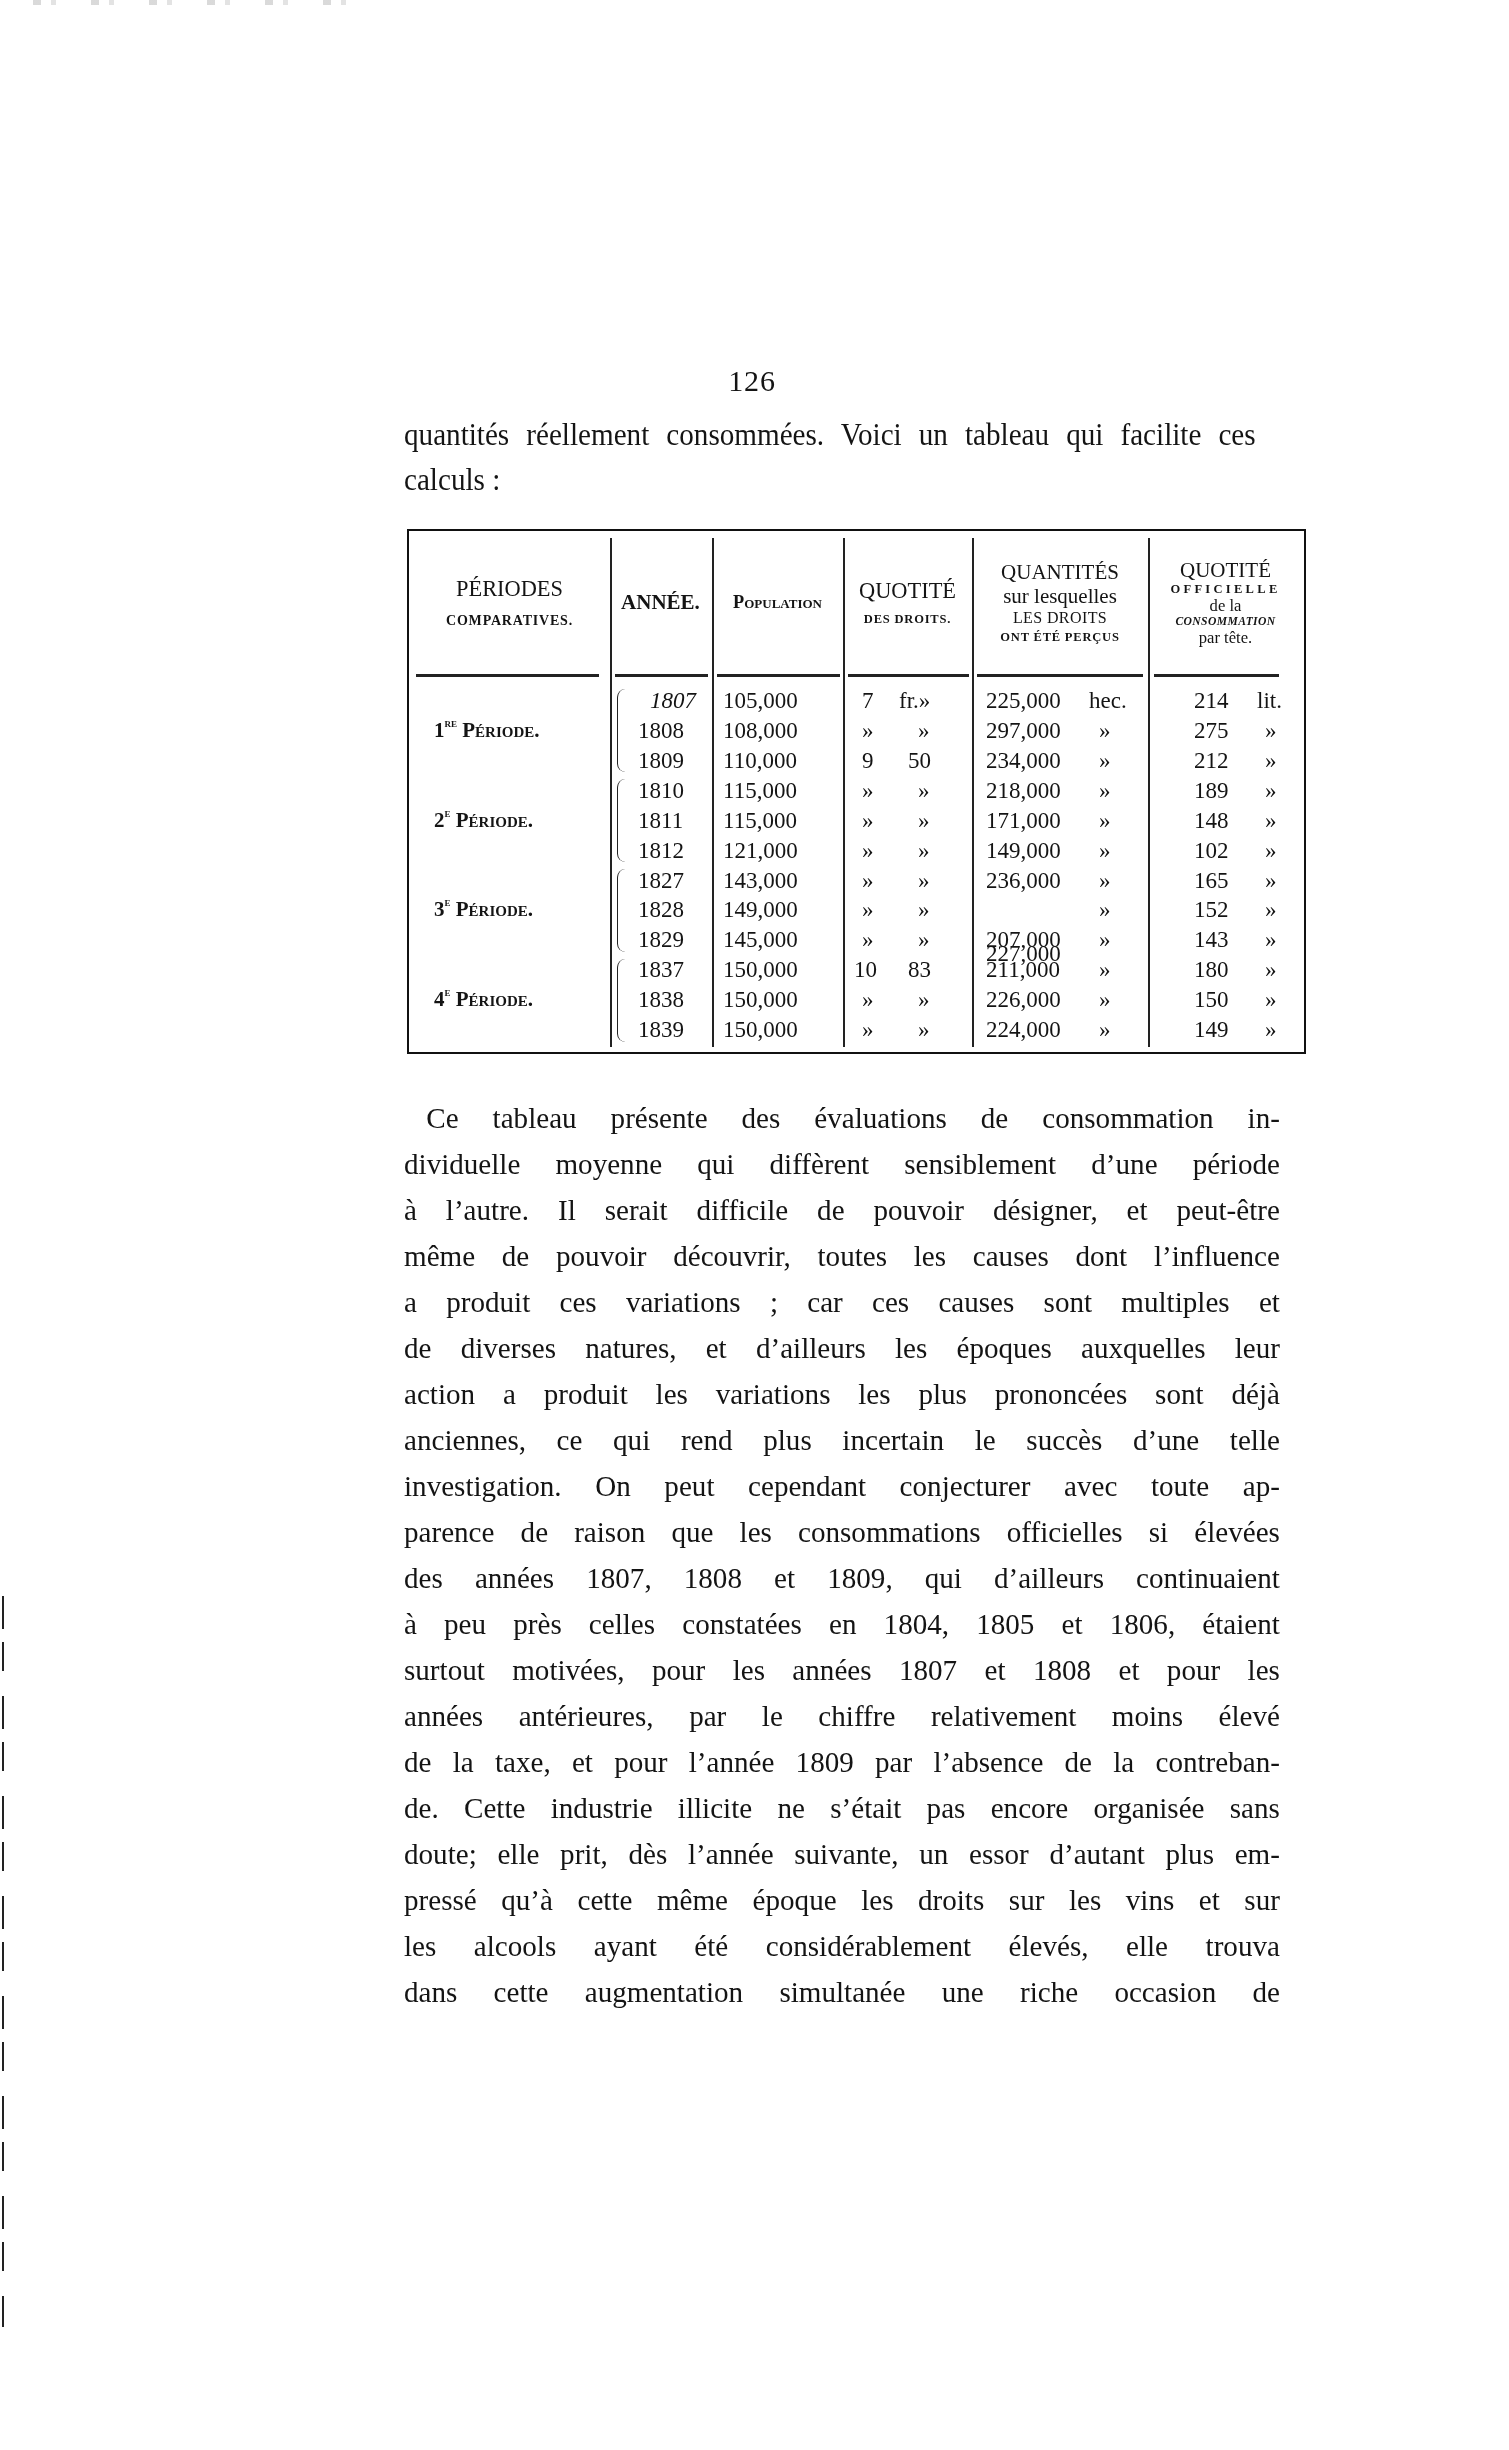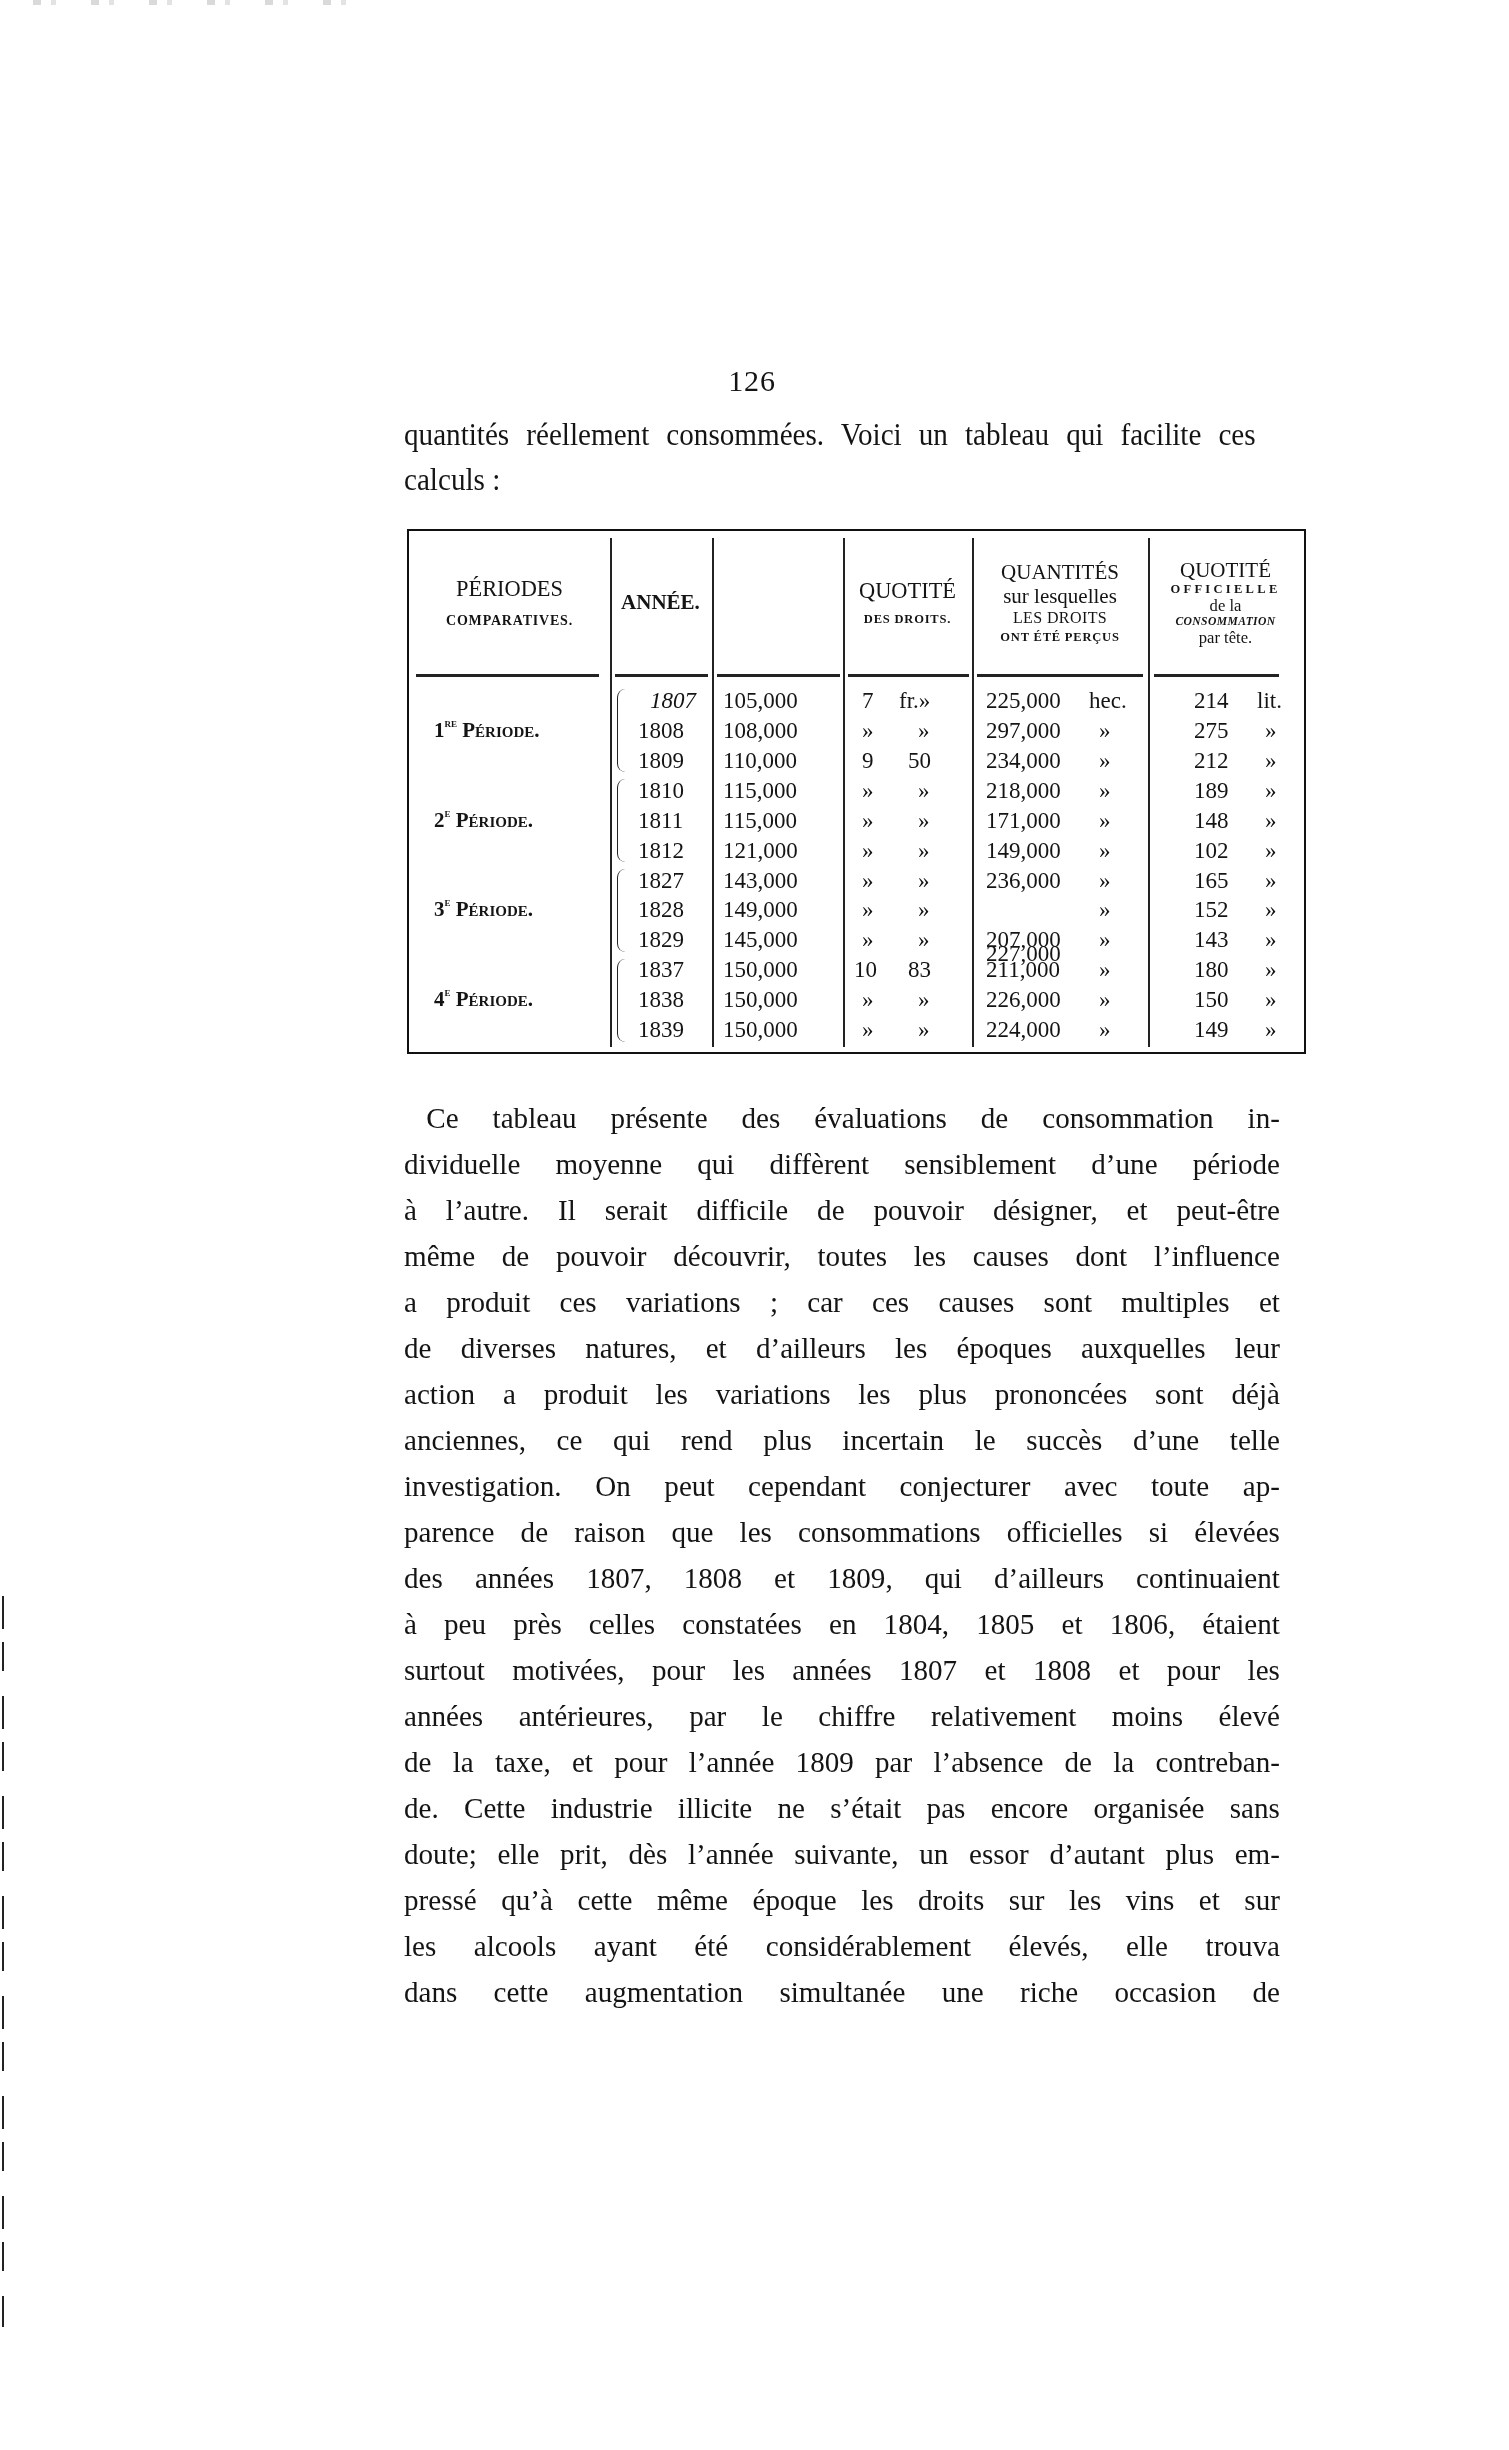--- a/index.html
+++ b/index.html
@@ -93,20 +93,23 @@
   <div class="hdr-sep" style="left:439px;width:121px;"></div>
   <div class="hdr-sep" style="left:568px;width:166px;"></div>
   <div class="hdr-sep" style="left:745px;width:125px;"></div>
 
   <div class="hdr" style="left:0;width:201px;">
     <span class="h-big">PÉRIODES</span>
     <span class="h-small" style="margin-top:11.6px;">COMPARATIVES.</span>
   </div>
   <div class="hdr" style="left:201px;width:101px;">
     <span class="h-big" style="font-size:21px;font-weight:bold;">ANNÉE.</span>
+  </div>
+  <div class="hdr" style="left:303px;width:131px;">
+    <span style="font-size:18.3px;font-variant:small-caps;font-weight:bold;">Population</span>
   </div>
   <div class="hdr" style="left:434px;width:129px;">
     <span class="h-big">QUOTITÉ</span>
     <span class="h-small" style="margin-top:8.3px;font-size:12.5px;">DES DROITS.</span>
   </div>
   <div class="hdr" style="left:563px;width:176px;">
     <span class="h-big" style="font-size:21px;">QUANTITÉS</span>
     <span class="h-big" style="font-size:21px;">sur lesquelles</span>
     <span class="h-caps">LES DROITS</span>
     <span class="h-small" style="font-size:12.5px;margin-top:3.3px;">ONT ÉTÉ PERÇUS</span>

